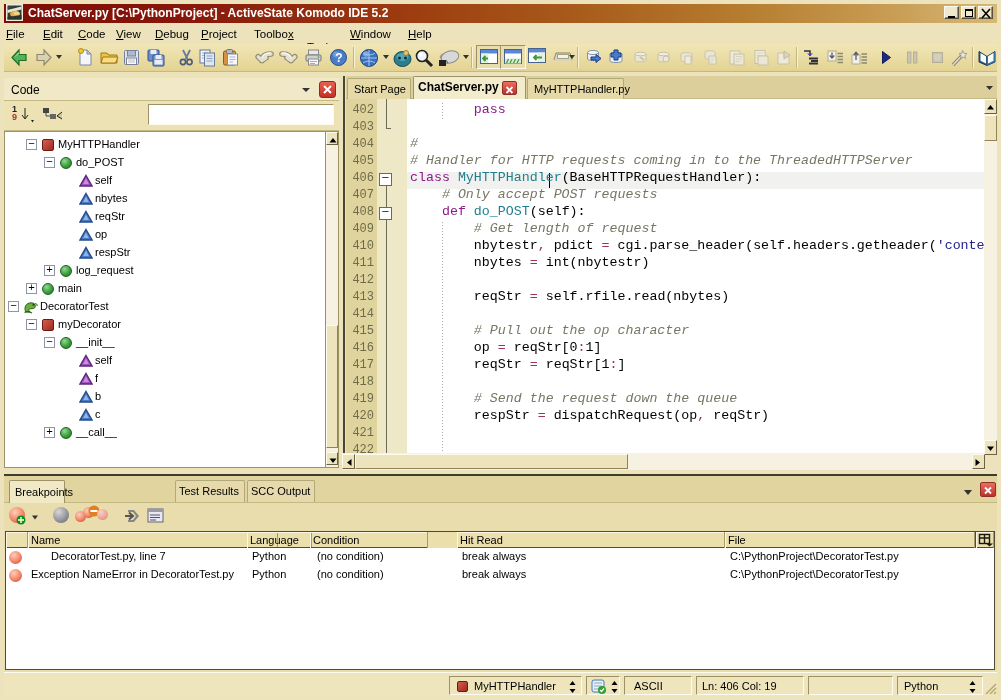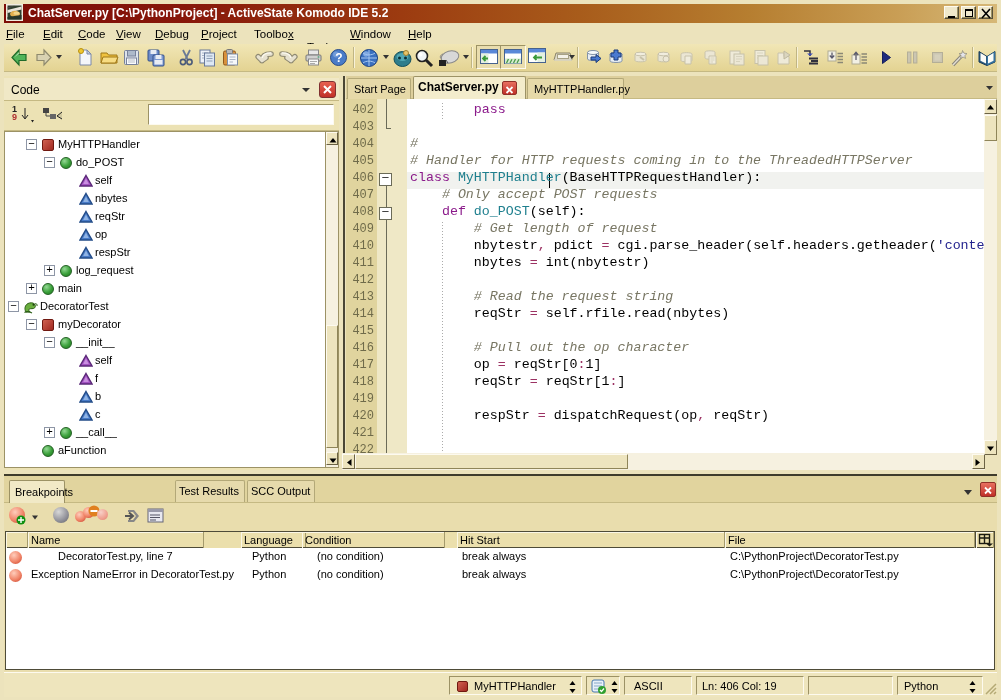--- a/index.html
+++ b/index.html
@@ -405,24 +405,20 @@
         <svg class="itri" style="left:74px;" width="14" height="14">
           <path d="M7 1.5 L13 12 L1 12 Z" fill="#4A7CC8" stroke="#234C88" stroke-width="1.4"></path>
           <path d="M7 4.5 L9.8 10 L4.2 10 Z" fill="#90B4E4"></path>
         </svg>
         <span class="tlab" style="left:90px;">c</span>
       </div>
     <div class="trow" style="top:292px;">
         <span class="tbox" style="left:39px;">+</span>
         <span class="imeth" style="left:55px;"></span>
         <span class="tlab" style="left:71px;">__call__</span>
-      </div>
-    <div class="trow" style="top:310px;">
-        <span class="imeth" style="left:37px;"></span>
-        <span class="tlab" style="left:53px;">aFunction</span>
       </div>
   </div>
   <style>
   .trow { position:absolute; left:0; width:100%; height:18px; }
   .tbox { position:absolute; top:3px; width:11px; height:11px; background:#fff; border:1px solid #8E96A6; font-size:11px; line-height:8px; text-align:center; color:#000; font-family:"Liberation Mono",monospace; }
   .tlab { position:absolute; top:2px; color:#000; }
   .icls { position:absolute; top:3px; width:12px; height:12px; background:linear-gradient(135deg,#D06050 0%,#A02820 100%); border:1px solid #701810; border-radius:2px; }
   .imeth { position:absolute; top:3px; width:12px; height:12px; background:radial-gradient(circle at 35% 30%,#94D894,#3AA03A 55%,#1E751E); border-radius:50%; border:1px solid #226022; }
   .itri { position:absolute; top:2px; width:14px; height:14px; }
   </style>
@@ -504,27 +500,27 @@
 
 <span class="cm">#</span>
 <span class="cm"># Handler for HTTP requests coming in to the ThreadedHTTPServer</span>
 <span class="kw">class</span> <span class="nm">MyHTTPHandler</span>(BaseHTTPRequestHandler):
     <span class="cm"># Only accept POST requests</span>
     <span class="kw">def</span> <span class="nm">do_POST</span>(self):
         <span class="cm"># Get length of request</span>
         nbytestr<span class="op">,</span> pdict <span class="op">=</span> cgi.parse_header(self.headers.getheader(<span class="st">'conte</span>
         nbytes <span class="op">=</span> int(nbytestr)
 
-        <span class="cm"># Read the request string</span>
         reqStr <span class="op">=</span> self.rfile.read(nbytes)
 
         <span class="cm"># Pull out the op character</span>
         op <span class="op">=</span> reqStr[0<span class="op">:</span>1]
         reqStr <span class="op">=</span> reqStr[1<span class="op">:</span>]
 
+        <span class="cm"># Send the request down the queue</span>
         respStr <span class="op">=</span> dispatchRequest(op<span class="op">,</span> reqStr)
 </pre>
 </div>
 <style>
 .kw{color:#8B1A8B;} .nm{color:#1E7F8E;} .cm{color:#787663;font-style:italic;font-weight:normal;} .st{color:#23238E;} .op{color:#9C3263;}
 </style>
 
 <div class="abs" style="left:984px;top:99px;width:13px;height:354px;background:#F6F1E0;" id="edvscroll">
   <div class="sbtn" style="left:0px;top:0px;width:13px;height:15px;"><svg width="11" height="13">
         <path d="M5.5 4 L2 8.5 L9 8.5 Z" fill="#000"></path>
@@ -601,44 +597,44 @@
   <style>
   .btab{top:4px;height:22px;background:#E6DAAC;border:1px solid #B3A878;border-bottom:none;border-radius:2px 2px 0 0;}
   .bpball{position:absolute;border-radius:50%;background:radial-gradient(circle at 38% 32%,#FFCDBB,#F08468 55%,#D4543C 85%,#C04830);}
   .bpball.gray{background:radial-gradient(circle at 35% 30%,#D8D8D8,#909098 60%,#606068);}
   .bpball.faded{background:radial-gradient(circle at 35% 30%,#F8D0C8,#EFA090 60%,#E08070);}
   </style>
 
   <div class="abs" style="left:1px;top:55px;width:990px;height:139px;background:#fff;border:1px solid #4E4B38;" id="bptable">
     <div class="abs" style="left:0;top:0;width:988px;height:16px;background:#EBDFAC;font-size:11px;" id="bphead">
       <div class="bph" style="left:0px;width:22px;"></div>
-      <div class="bph" style="left:22px;width:176px;text-align:center;">
+      <div class="bph" style="left:22px;width:250px;text-align:center;">
           <span>Name</span>
         </div>
-      <div class="bph" style="left:235px;width:65px;">
+      <div class="bph" style="left:241px;width:65px;">
           <span>Language</span>
         </div>
-      <div class="bph" style="left:296px;width:143px;text-decoration:underline;">
+      <div class="bph" style="left:304px;width:118px;text-decoration:underline;">
           <span>Condition</span>
         </div>
       <div class="bph" style="left:451px;width:268px;">
-          <span>Hit Start</span>
+          <span>Hit Read</span>
         </div>
       <div class="bph" style="left:719px;width:250px;">
           <span>File</span>
         </div>
       <div class="bph" style="left:969px;width:19px;border-left:1px solid #4E4B38;"><svg width="17" height="14" style="margin:1px 0 0 2px">
             <rect x="1.5" y="1.5" width="10" height="9" fill="none" stroke="#1A1A12" stroke-width="1.4"></rect>
             <path d="M6.5 2 L6.5 10 M2 5 L11 5" stroke="#1A1A12" stroke-width="1.4"></path>
             <path d="M8 10.5 L15 10.5 L11.5 13.5 Z" fill="#1A1A12"></path>
           </svg></div>
     </div>
     <div class="abs bprow" style="top:17px;">
         <span class="bpball" style="left:3px;top:2px;width:13px;height:13px;"></span>
-        <span class="abs" style="left:32px;padding-left:20px;">DecoratorTest.py, line 7</span>
+        <span class="abs" style="left:25px;padding-left:20px;">DecoratorTest.py, line 7</span>
         <span class="abs" style="left:246px;">Python</span>
         <span class="abs" style="left:311px;">(no condition)</span>
         <span class="abs" style="left:456px;">break always</span>
         <span class="abs" style="left:724px;">C:\PythonProject\DecoratorTest.py</span>
       </div>
     <div class="abs bprow" style="top:35px;">
         <span class="bpball" style="left:3px;top:2px;width:13px;height:13px;"></span>
         <span class="abs" style="left:25px;">Exception NameError in DecoratorTest.py</span>
         <span class="abs" style="left:246px;">Python</span>
         <span class="abs" style="left:311px;">(no condition)</span>

